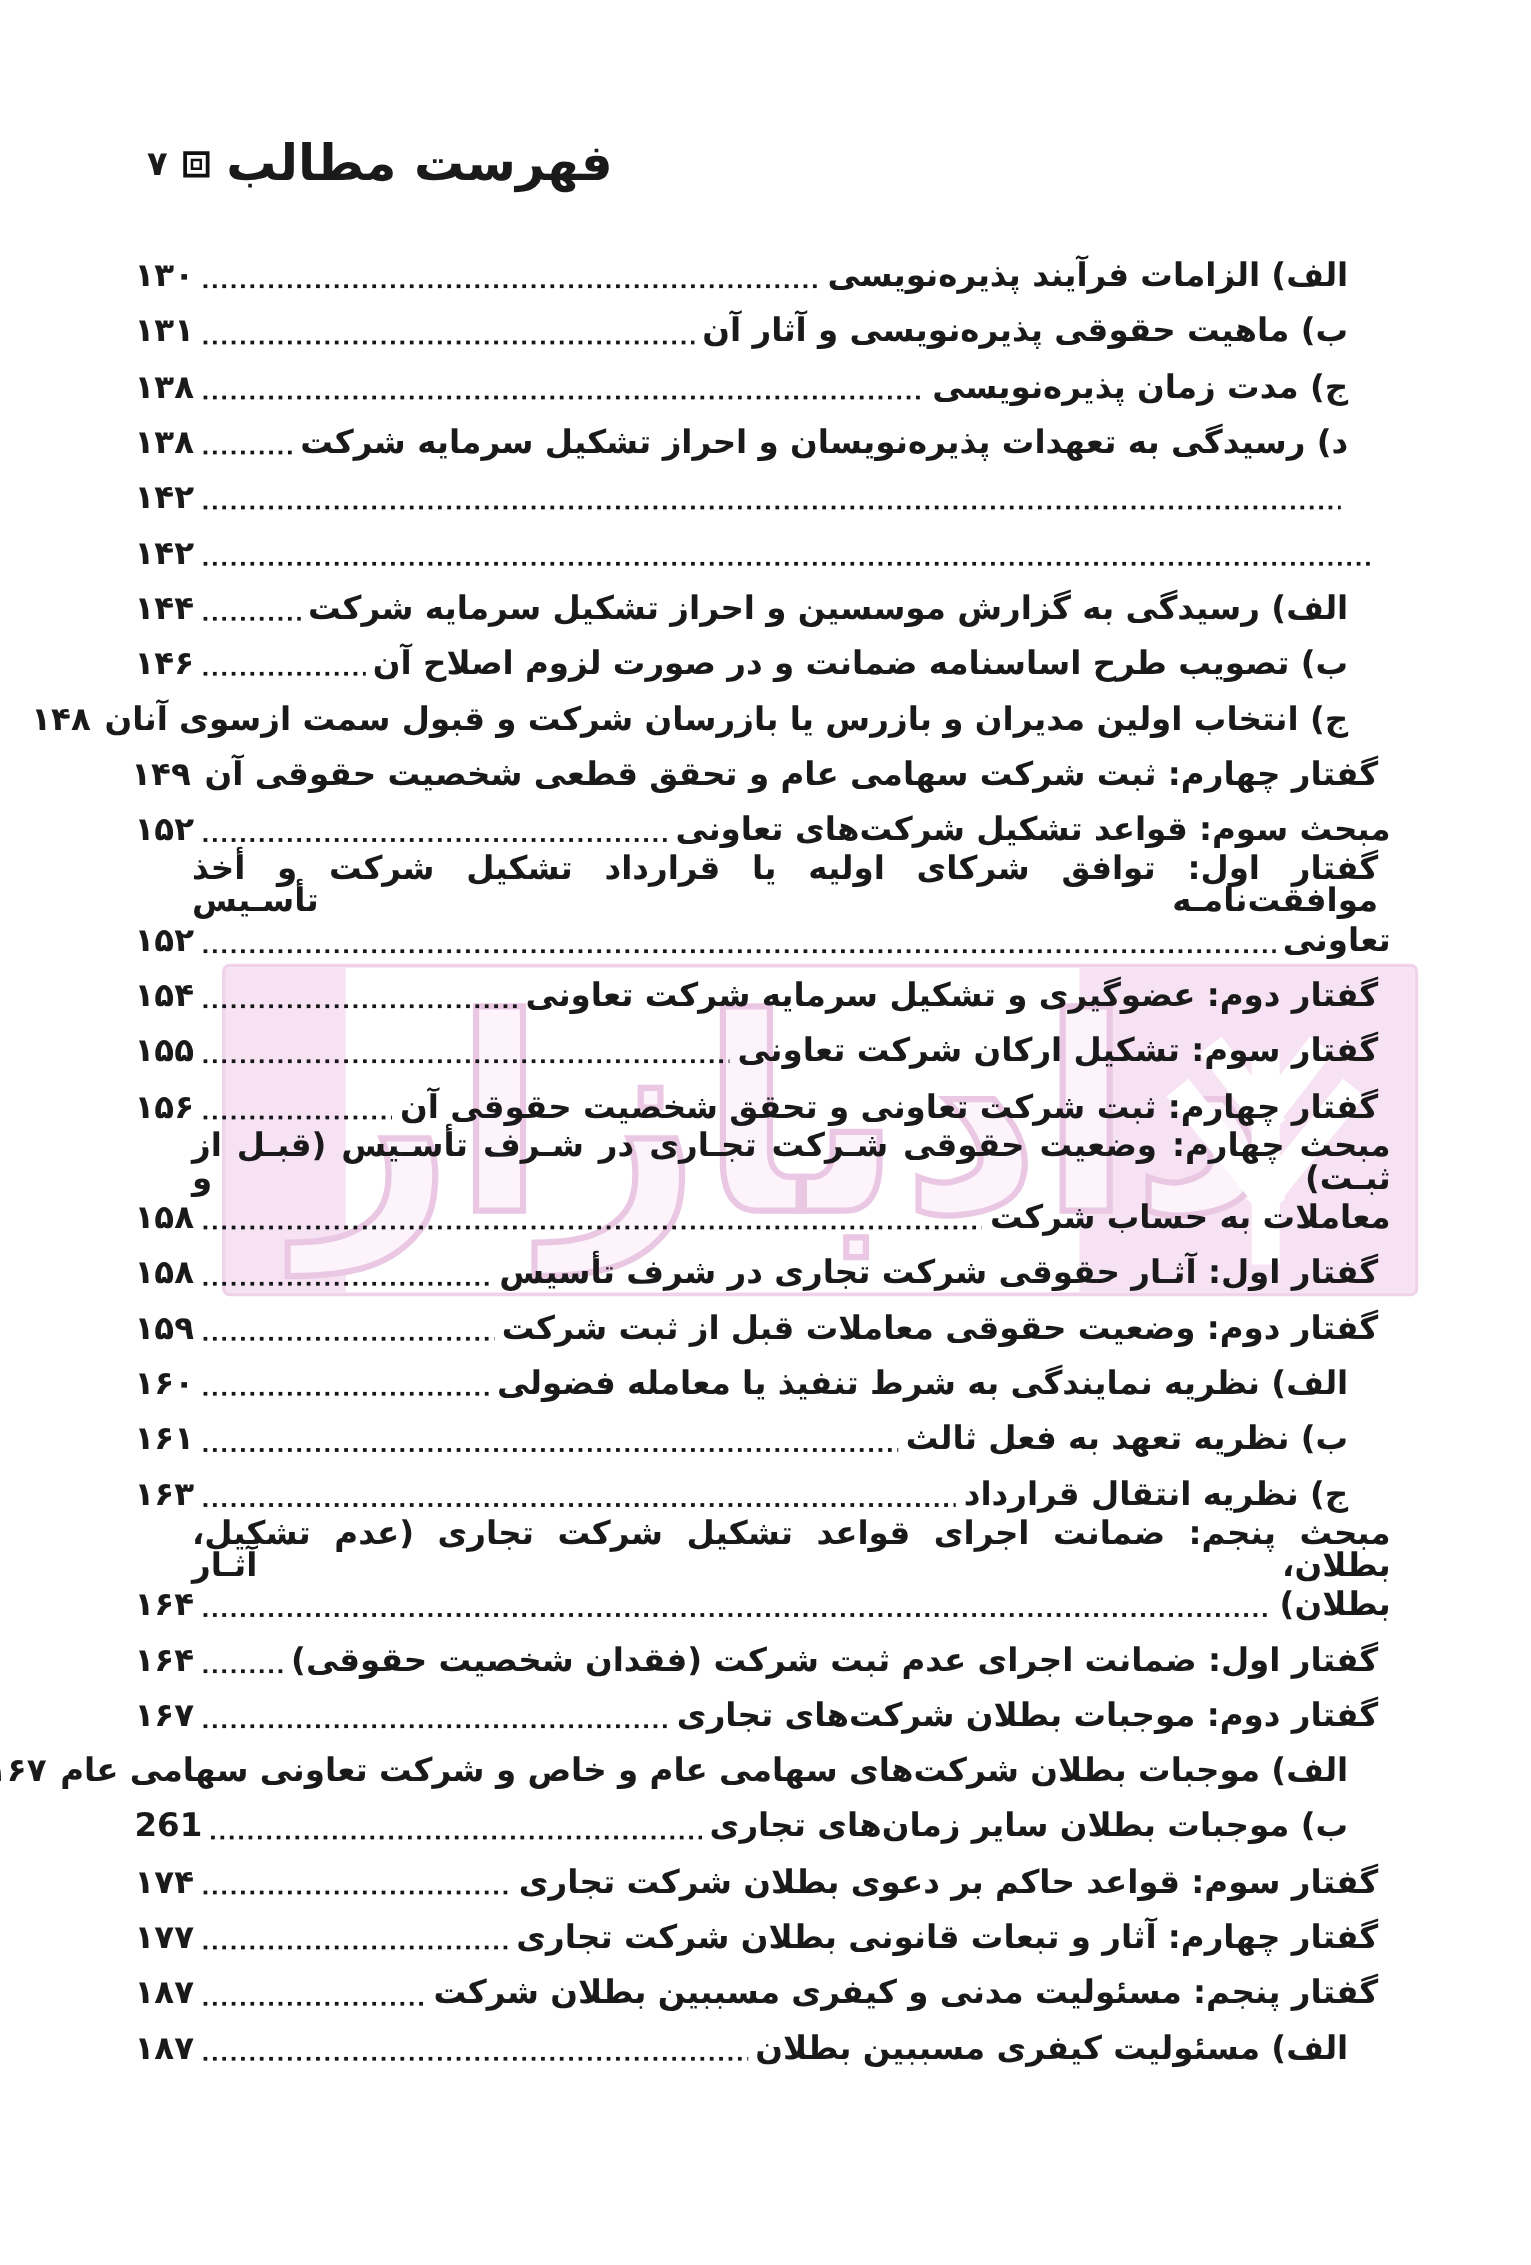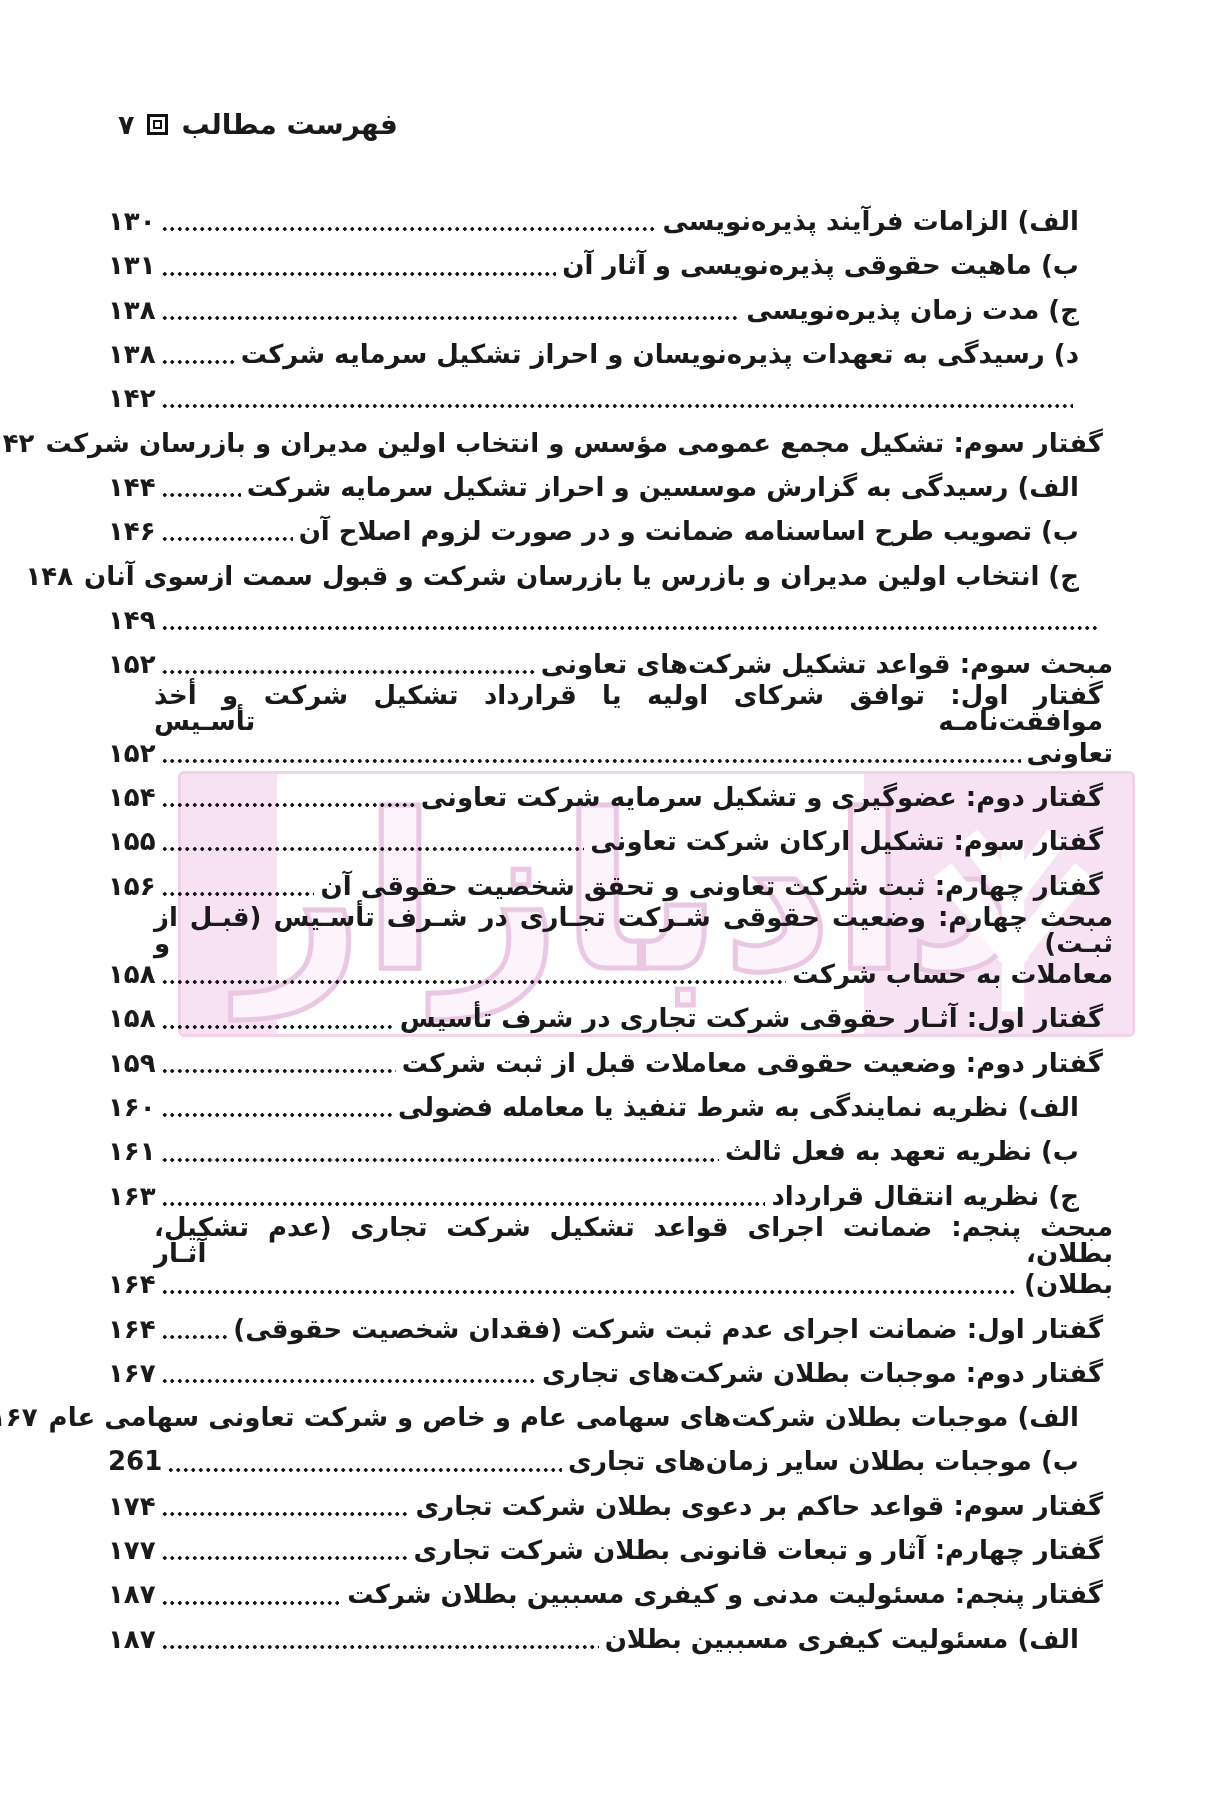--- a/index.html
+++ b/index.html
@@ -15,21 +15,21 @@
   
   .runhead{
     position:absolute;
     left:118px;top:108px;
     display:flex;
     align-items:center;
     gap:13px;
     direction:rtl;
   }
   .runhead .title{
-    font-size:28px;
+    font-size:40px;
     font-weight:700;
     white-space:nowrap;
   }
   .ornament{
     width:21px;height:21px;
     border:3px solid #111;
     display:flex;align-items:center;justify-content:center;
     box-sizing:border-box;
     background:#fff;
   }
@@ -178,40 +178,40 @@
       <div class="toc-row lvl-item">
       <span class="toc-title">د) رسیدگی به تعهدات پذیره‌نویسان و احراز تشکیل سرمایه شرکت</span>
       <span class="toc-leader"></span>
       <span class="toc-page">۱۳۸</span>
     </div>
       <div class="toc-row lvl-item">
       <span class="toc-leader"></span>
       <span class="toc-page">۱۴۲</span>
     </div>
       <div class="toc-row lvl-chapter">
-      <span class="toc-title">گفتار سوم: تشکیل مجمع عمومی مؤسس و انتخاب اولین مدیران و بازرسان شرکت</span>
       <span class="toc-leader"></span>
       <span class="toc-page">۱۴۲</span>
     </div>
       <div class="toc-row lvl-item">
       <span class="toc-title">الف) رسیدگی به گزارش موسسین و احراز تشکیل سرمایه شرکت</span>
       <span class="toc-leader"></span>
       <span class="toc-page">۱۴۴</span>
     </div>
       <div class="toc-row lvl-item">
       <span class="toc-title">ب) تصویب طرح اساسنامه ضمانت و در صورت لزوم اصلاح آن</span>
       <span class="toc-leader"></span>
       <span class="toc-page">۱۴۶</span>
     </div>
       <div class="toc-row lvl-item">
       <span class="toc-title">ج) انتخاب اولین مدیران و بازرس یا بازرسان شرکت و قبول سمت ازسوی آنان</span>
       <span class="toc-leader"></span>
       <span class="toc-page">۱۴۸</span>
     </div>
       <div class="toc-row lvl-chapter">
+      <span class="toc-title">گفتار چهارم: ثبت شرکت سهامی عام و تحقق قطعی شخصیت حقوقی آن</span>
       <span class="toc-leader"></span>
       <span class="toc-page">۱۴۹</span>
     </div>
       <div class="toc-row lvl-section">
       <span class="toc-title">مبحث سوم: قواعد تشکیل شرکت‌های تعاونی</span>
       <span class="toc-leader"></span>
       <span class="toc-page">۱۵۲</span>
     </div>
       <div class="toc-row lvl-chapter nopage">
       <span class="toc-title">گفتار اول: توافق شرکای اولیه یا قرارداد تشکیل شرکت و أخذ موافقت‌نامـه تأسـیس</span>

